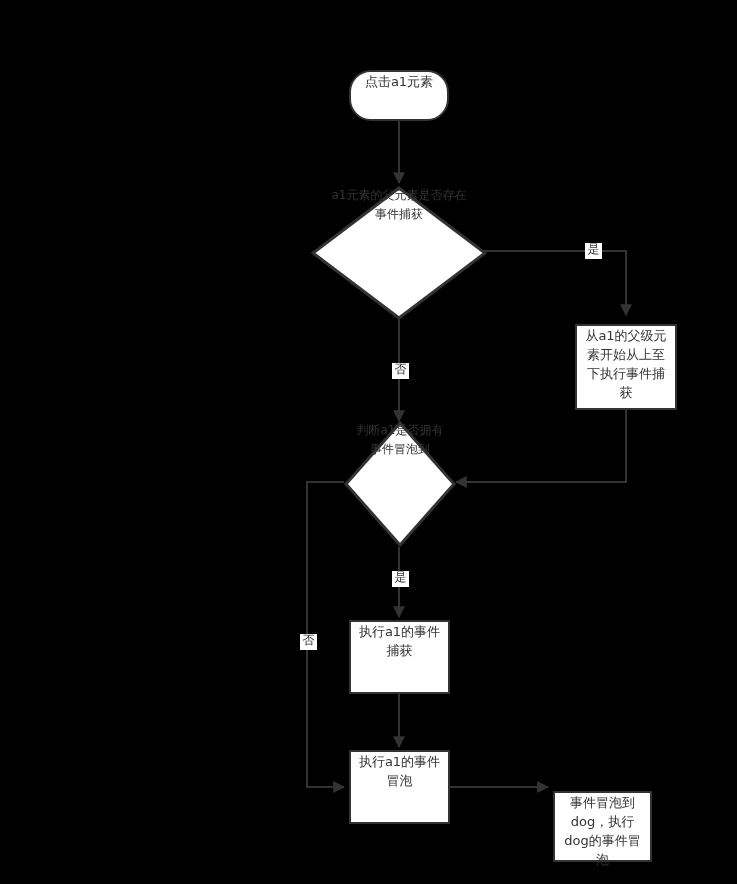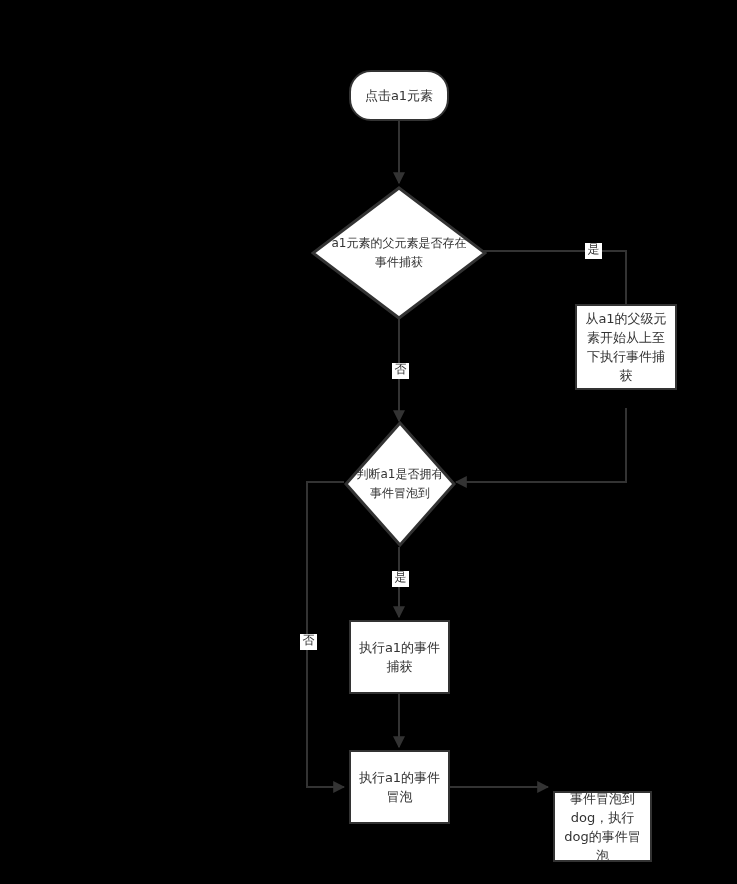--- a/index.html
+++ b/index.html
@@ -8,21 +8,21 @@
     font-family:"DejaVu Sans","Liberation Sans",sans-serif;
   }
   #canvas{position:relative;width:737px;height:884px;background:#000;}
   svg.edges{position:absolute;left:0;top:0;width:737px;height:884px;}
 
   .node{
     position:absolute;
     background:#fff;
     border:2px solid #333333;
     box-sizing:border-box;
-    display:flex;align-items:center;justify-content:center;
+    display:flex;justify-content:center;
     text-align:center;
     color:#333333;
     font-size:13px;
     line-height:19px;
     white-space:pre-line;
     letter-spacing:0px;
   }
   .node.stadium{border-radius:22px;}
   .node.diamond{
     border:none;background:transparent;
@@ -85,21 +85,21 @@
   </div>
 
   <div class="node diamond" style="left:311px;top:186px;width:176px;height:134px;">
     <svg class="diamond-shape" viewBox="0 0 176 134" preserveAspectRatio="none">
       <polygon points="88,2 174,67 88,132 2,67" fill="#ffffff" stroke="#333333" stroke-width="3"></polygon>
     </svg>
     <div class="diamond-label">a1元素的父元素是否存在
 事件捕获</div>
   </div>
 
-  <div class="node" style="left:575px;top:304px;width:102px;height:86px;">
+  <div class="node" style="left:575px;top:324px;width:102px;height:86px;">
     <span>从a1的父级元
 素开始从上至
 下执行事件捕
 获</span>
   </div>
 
   <div class="node diamond" style="left:344px;top:421px;width:112px;height:126px;">
     <svg class="diamond-shape" viewBox="0 0 112 126" preserveAspectRatio="none">
       <polygon points="56,2 110,63 56,124 2,63" fill="#ffffff" stroke="#333333" stroke-width="3"></polygon>
     </svg>

